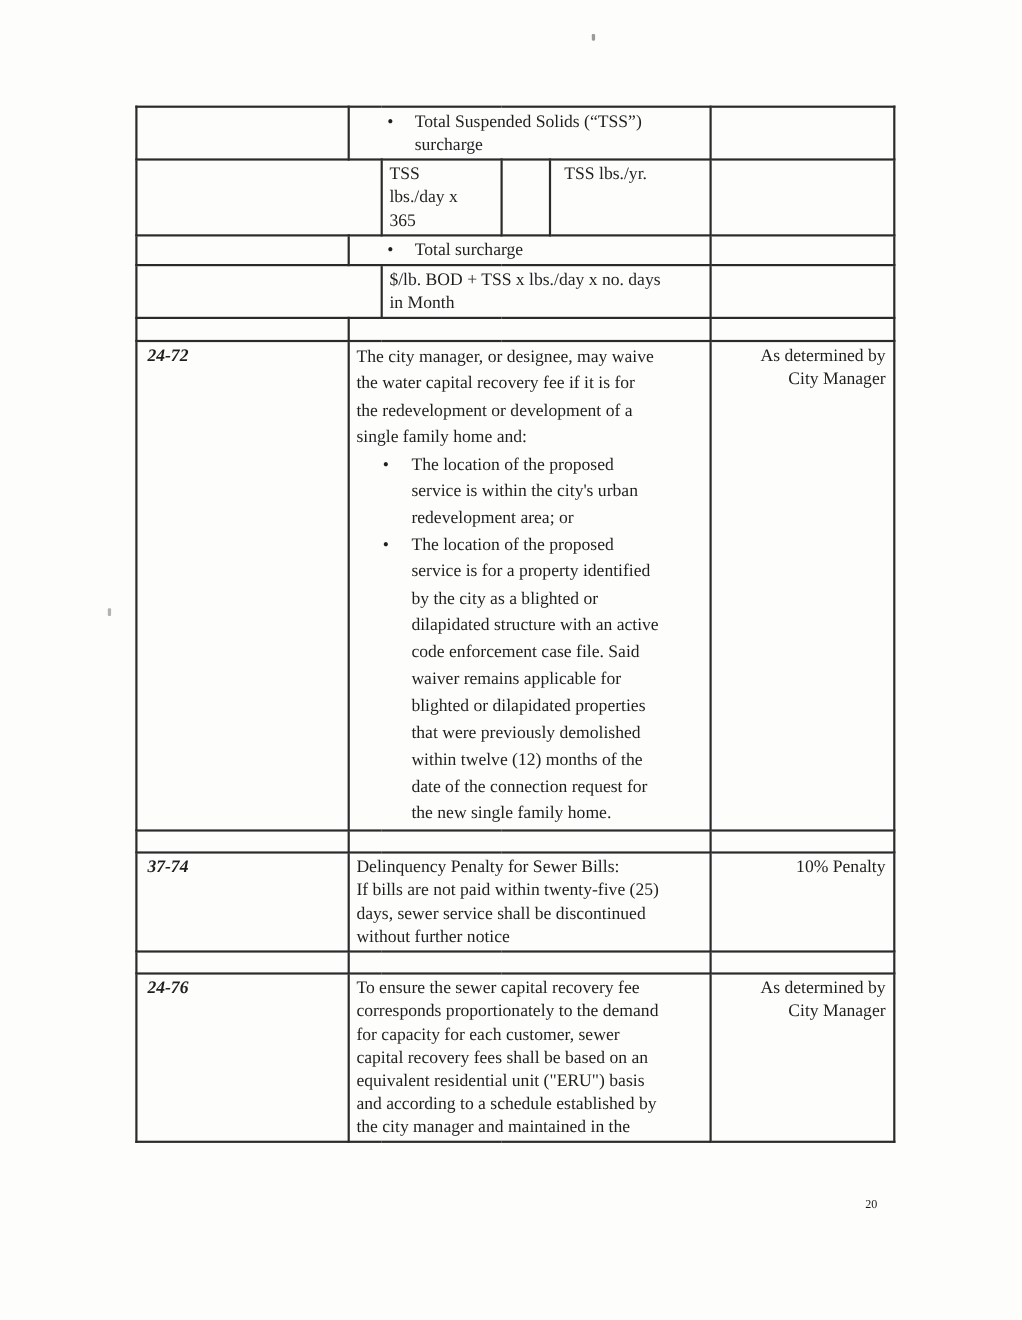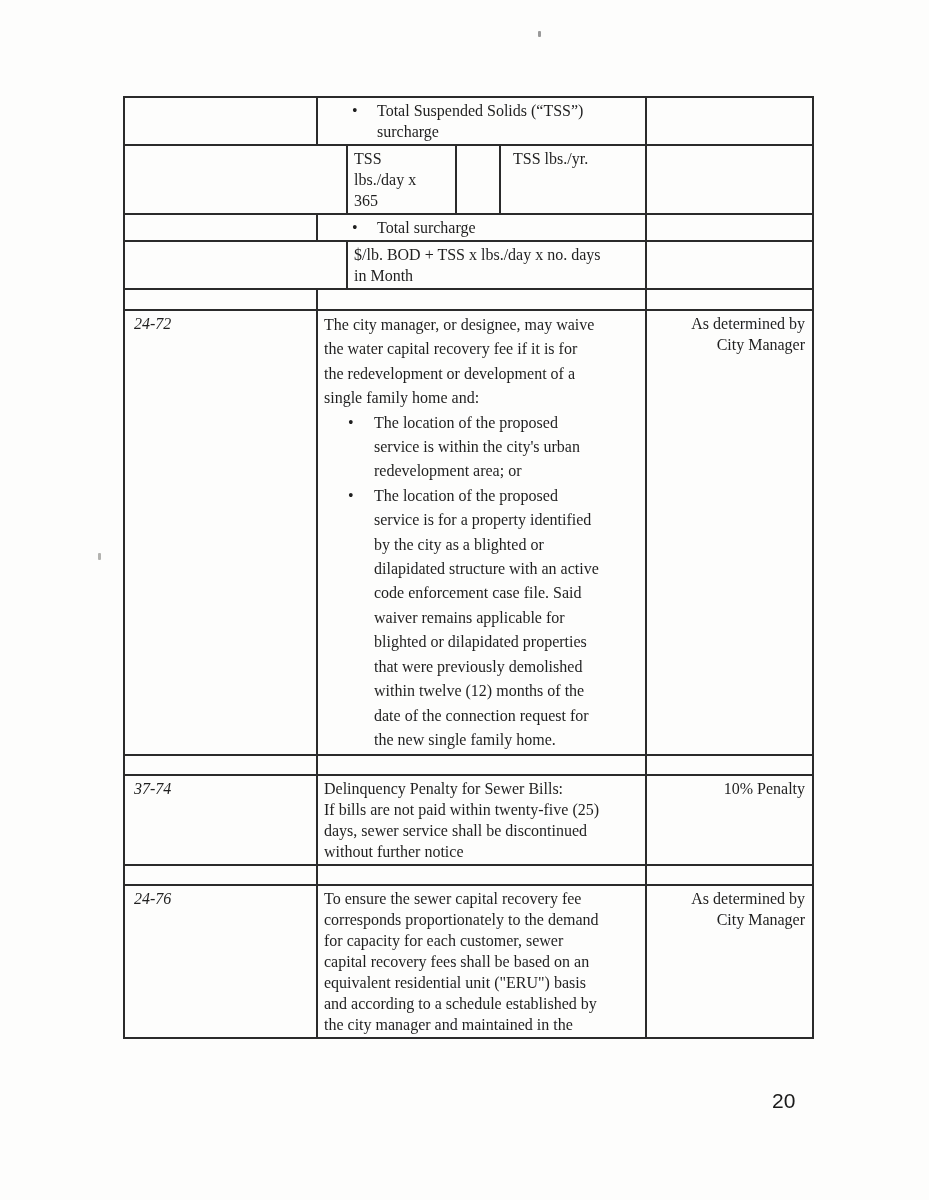--- a/index.html
+++ b/index.html
@@ -42,35 +42,35 @@
   
   .blt{display:flex;margin-left:24px;}
   .blt .b-glyph{flex:0 0 26px;}
 
   .lh-tall{line-height:24.4px !important;}
 
   .cell-op{text-align:center;}
   .cell-result{padding-left:12px !important;}
   .desc-f{padding-right:2px !important;}
 
-  .code{font-weight:normal;font-style:italic;padding-left:9px !important;}
+  .code{font-weight:bold;font-style:italic;padding-left:9px !important;}
 
   .val{
     text-align:right;
     padding-right:7px !important;
     line-height:22.5px;
     white-space:pre-line;
     border-radius:15px;
   }
 
   .pageno{
     position:absolute;top:1089px;left:772px;width:40px;
-    text-align:left;
-    font-family:Liberation Sans, sans-serif;
-    font-size:21px;color:#1a1a1a;
+    text-align:center;
+    font-family:Liberation Serif, serif;
+    font-size:11px;color:#1a1a1a;
   }
 
   .artifact{position:absolute;border-radius:1px;}
   .a1{left:538px;top:31px;width:3px;height:6px;background:#9a9a9a;}
   .a2{left:98px;top:553px;width:3px;height:7px;background:#b3b3b0;}
 </style>
 </head>
 <body>
 
 <div class="sheet">

